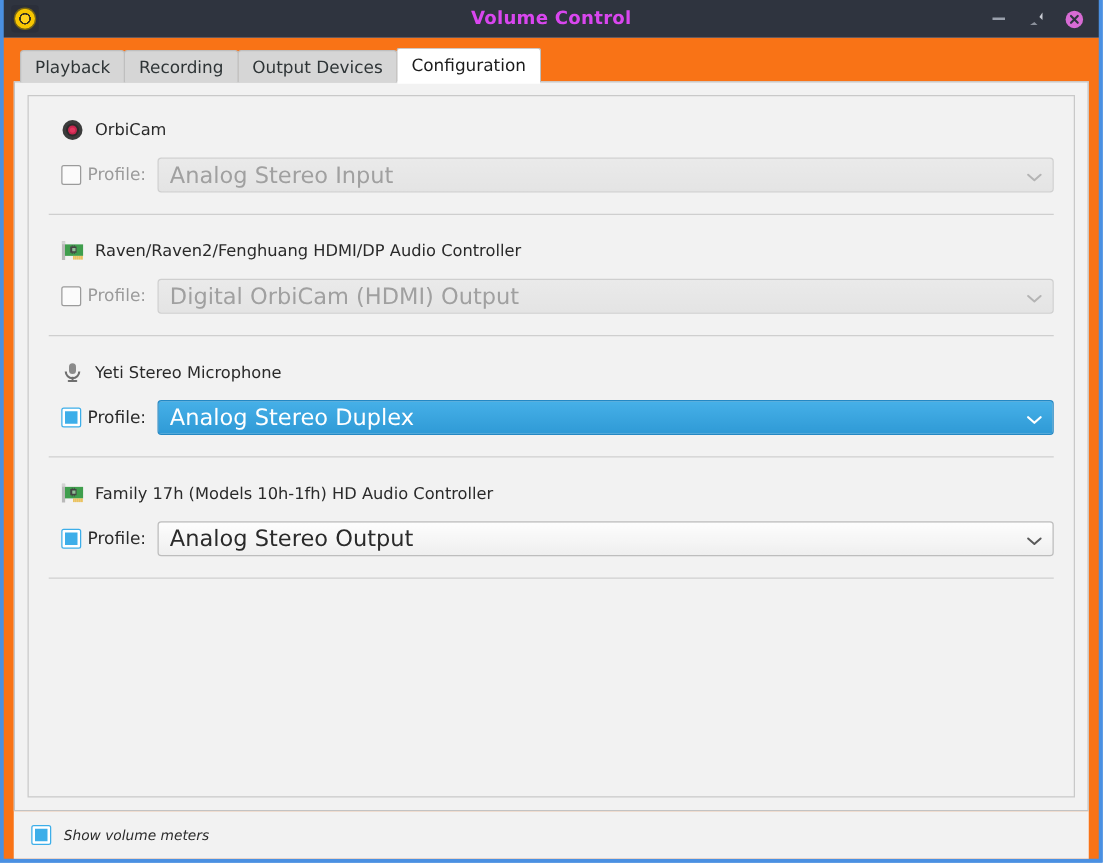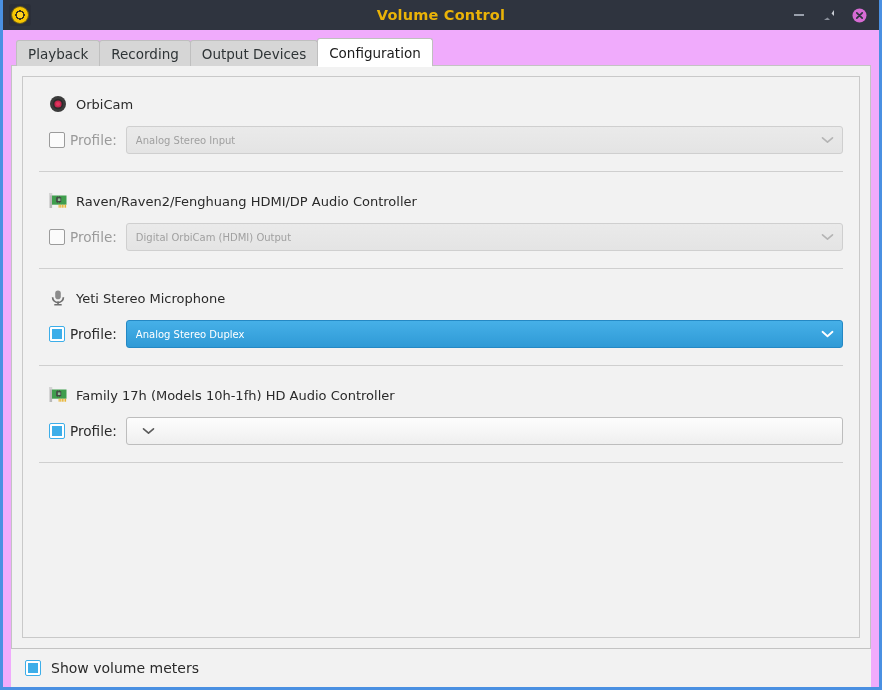--- a/index.html
+++ b/index.html
@@ -43,21 +43,21 @@
   .app-icon .ring {
     width: 16px; height: 16px;
     border-radius: 50%;
     background: radial-gradient(circle at 50% 50%, #ffd21e 0 29%, #3a3320 31% 40%, #f7c600 42% 72%, #6b5a10 74% 88%, #2b2f3a 90%);
     box-shadow: 0 0 0 1px #7a6712;
   }
   .title-text {
     position: absolute;
     left: 0; right: 0;
     text-align: center;
-    color: #eab308;
+    color: #d946ef;
     font-size: 14.5px;
     font-weight: bold;
     letter-spacing: 0.2px;
     pointer-events: none;
   }
   .winbtns {
     margin-left: auto;
     display: flex;
     align-items: center;
     gap: 14px;
@@ -72,21 +72,21 @@
   .winbtn .dash {
     width: 10px; height: 2px;
     background: #9aa0ac;
     display: block;
   }
   .winbtn svg { display: block; }
 
   
   .client {
     flex: 1;
-    background: #f0abfc;
+    background: #f97316;
     display: flex;
     flex-direction: column;
     padding: 8px 8px 0 8px;
     min-height: 0;
   }
 
   
   .tabbar {
     display: flex;
     align-items: flex-end;
@@ -200,21 +200,21 @@
   }
   .profile-label.disabled { color: #9a9a9a; }
 
   .combo {
     flex: 1;
     height: 28px;
     border-radius: 3px;
     display: flex;
     align-items: center;
     padding: 0 8px 0 9px;
-    font-size: 10px;
+    font-size: 18px;
     border: 1px solid #bdbdbd;
     background: linear-gradient(to bottom, #fdfdfd 0%, #efefef 100%);
     color: #2a2a2a;
     cursor: pointer;
     position: relative;
     min-width: 0;
   }
   .combo .cval {
     flex: 1;
     overflow: hidden;
@@ -249,22 +249,23 @@
   .footer {
     height: 38px;
     min-height: 38px;
     display: flex;
     align-items: center;
     padding: 0 0 0 14px;
     background: #f2f2f2;
   }
   .footer .cb { margin-right: 10px; }
   .footer-label {
-    font-size: 14px;
+    font-size: 11px;
     color: #2a2a2a;
+    font-style: italic;
   }
 </style>
 </head>
 <body>
 
 <div class="window">
 
   <div class="titlebar">
     <div class="app-icon">
       <span class="ring"></span>
@@ -427,20 +428,21 @@
               </svg>
             </span>
             <span class="device-name">Family 17h (Models 10h-1fh) HD Audio Controller</span>
           </div>
           <div class="profile-row">
             <span class="cb checked">
                 <span class="mark"></span>
               </span>
             <span class="profile-label">Profile:</span>
             <div class="combo">
+              <span class="cval">Analog Stereo Output</span>
               <span class="chev">
                 <svg width="13" height="8" viewBox="0 0 13 8">
                     <path d="M1.5 1.8 L6.5 6.2 L11.5 1.8" fill="none" stroke="#5a5a5a" stroke-width="1.6" stroke-linecap="round" stroke-linejoin="round"></path>
                   </svg>
               </span>
             </div>
           </div>
           <div class="sep"></div>
         </div>
 

